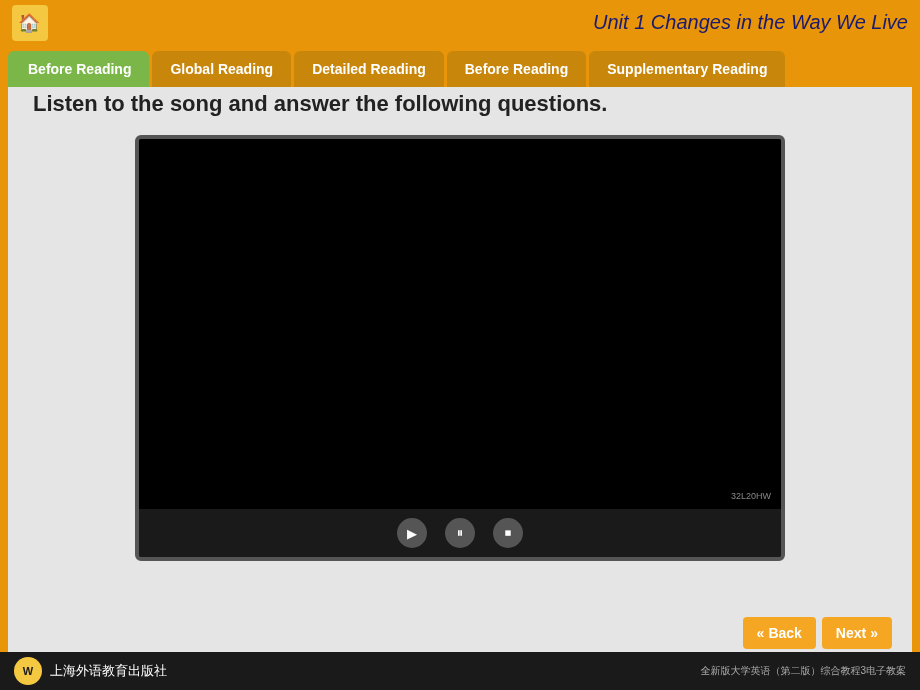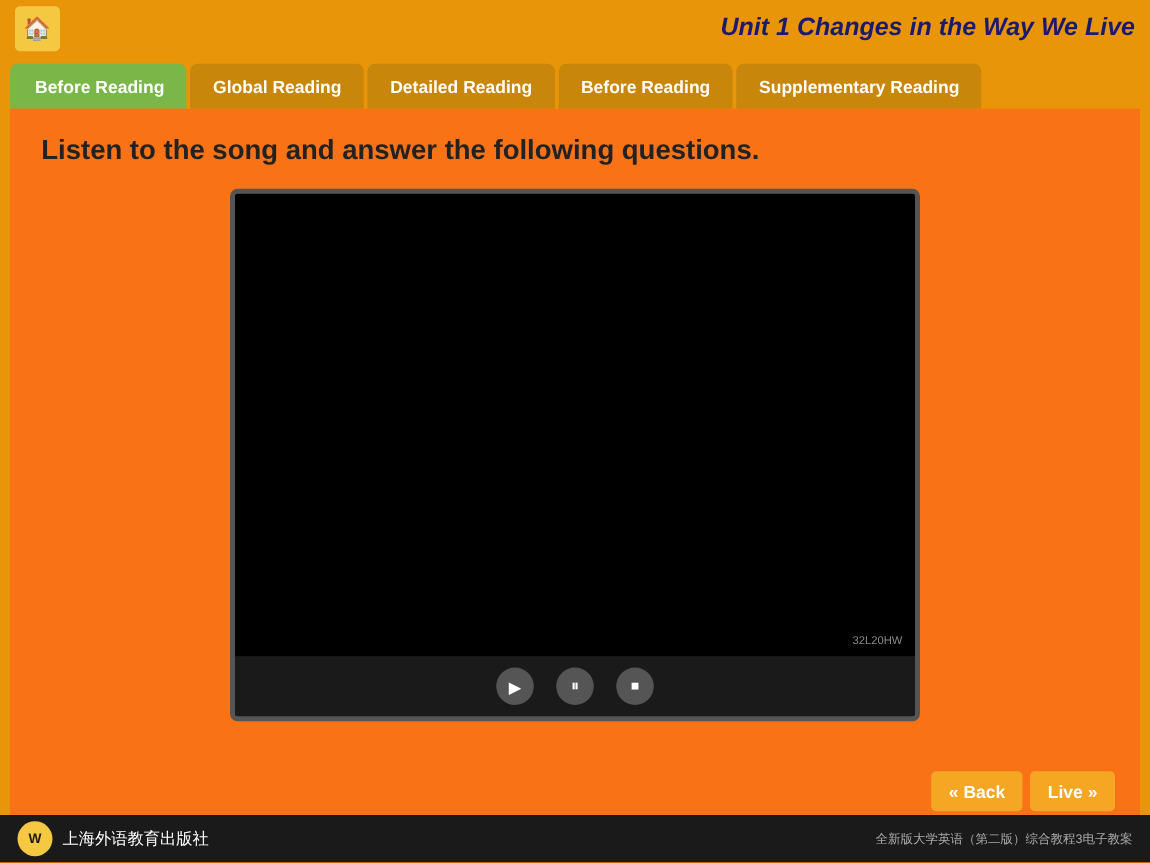--- a/index.html
+++ b/index.html
@@ -29,21 +29,21 @@
       background: #f5c842;
       border-radius: 4px;
       display: flex;
       align-items: center;
       justify-content: center;
     }
 
     .header-title {
       color: #1a1a6e;
       font-size: 20px;
-      font-weight: bold;
+      font-weight: normal;
       font-style: italic;
       text-align: right;
     }
 
     
     .tabs {
       display: flex;
       flex-direction: row;
       height: 42px;
       padding: 0 8px;
@@ -71,37 +71,37 @@
     }
 
     .tab.inactive {
       background: #c8860a;
       color: white;
     }
 
     
     .main-content {
       margin: 0 8px;
-      background: #f97316;
+      background: #e5e5e5;
       border-radius: 0 0 6px 6px;
-      padding: 20px 25px 15px 25px;
+      padding: 4px 25px 15px 25px;
       min-height: 580px;
       position: relative;
     }
 
     .content-title {
       font-size: 22px;
       font-weight: bold;
       color: #222;
       margin-bottom: 18px;
     }
 
     
     .video-container {
-      width: 552px;
+      width: 650px;
       background: #2a2a2a;
       border: 4px solid #555;
       border-radius: 6px;
       overflow: hidden;
       margin: 16px auto;
     }
 
     .video-screen {
       width: 100%;
       height: 370px;
@@ -243,21 +243,21 @@
       </div>
     </div>
   </div>
 
   <div class="nav-buttons">
     <button class="nav-btn">
       <span>«</span>
       <span>Back</span>
     </button>
     <button class="nav-btn">
-      <span>Live</span>
+      <span>Next</span>
       <span>»</span>
     </button>
   </div>
 </div>
 
 <div class="footer">
   <div class="footer-logo">
     <div class="footer-logo-icon">W</div>
     <span style="color:#ffffff; font-size:13px;text-align:center;">上海外语教育出版社</span>
   </div>

